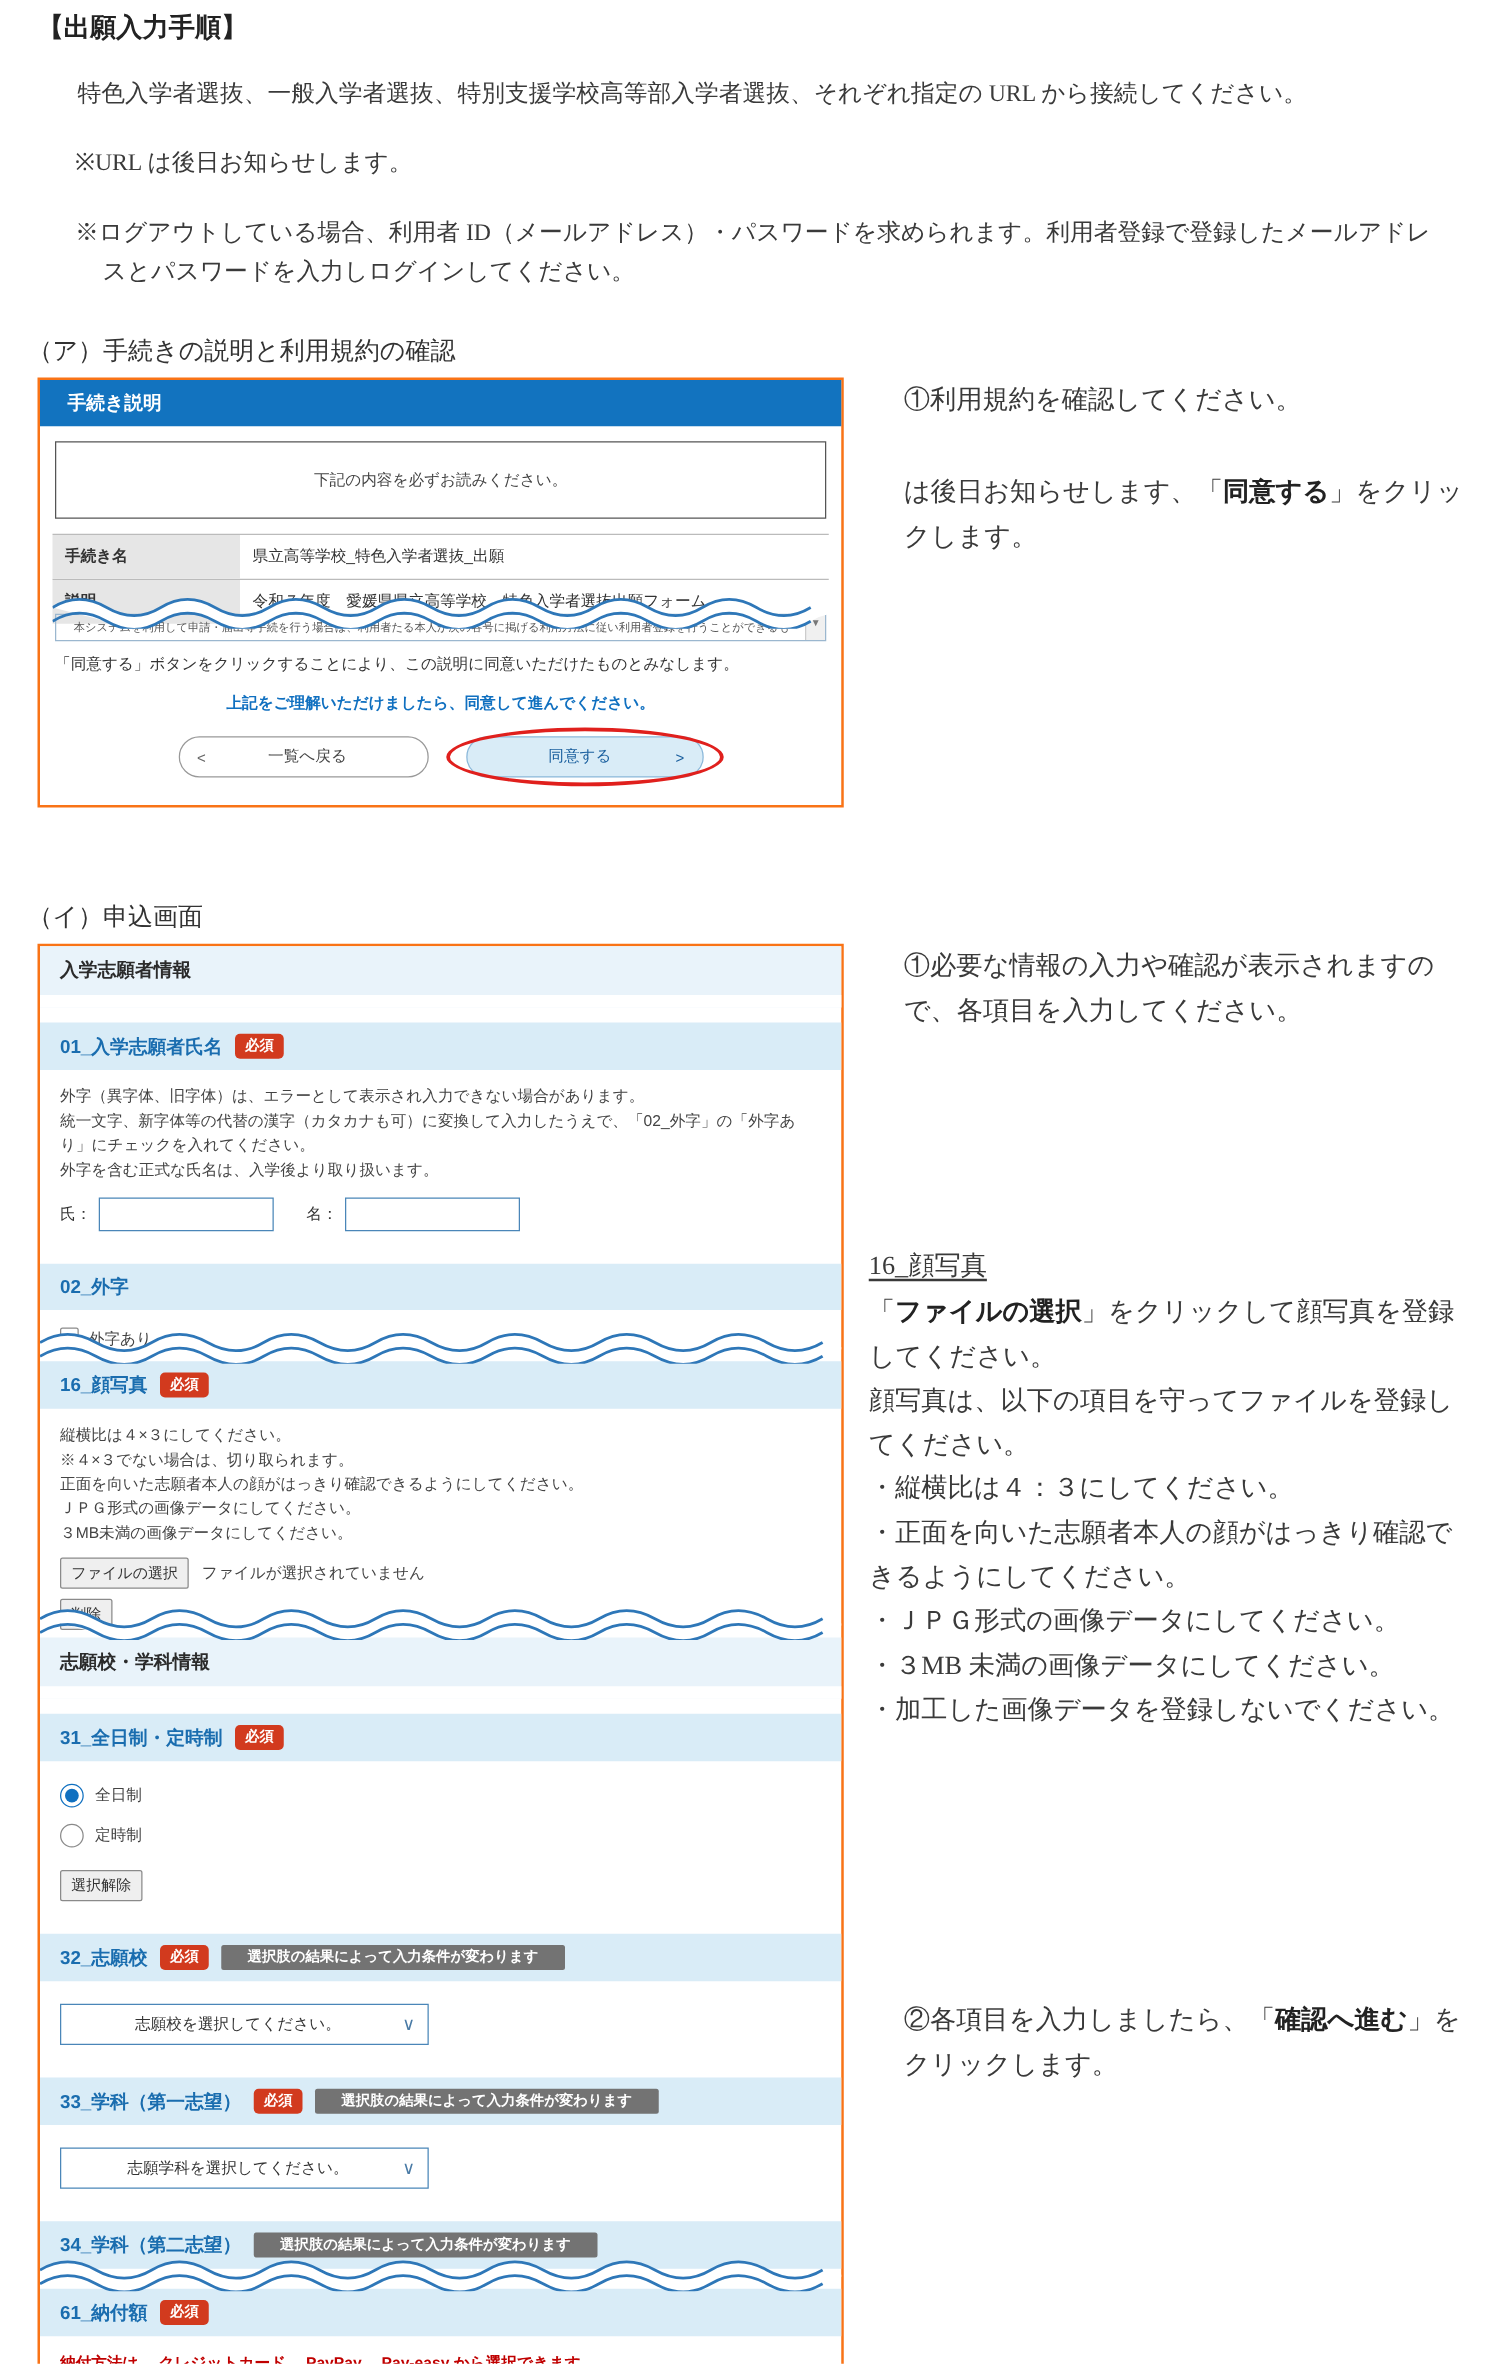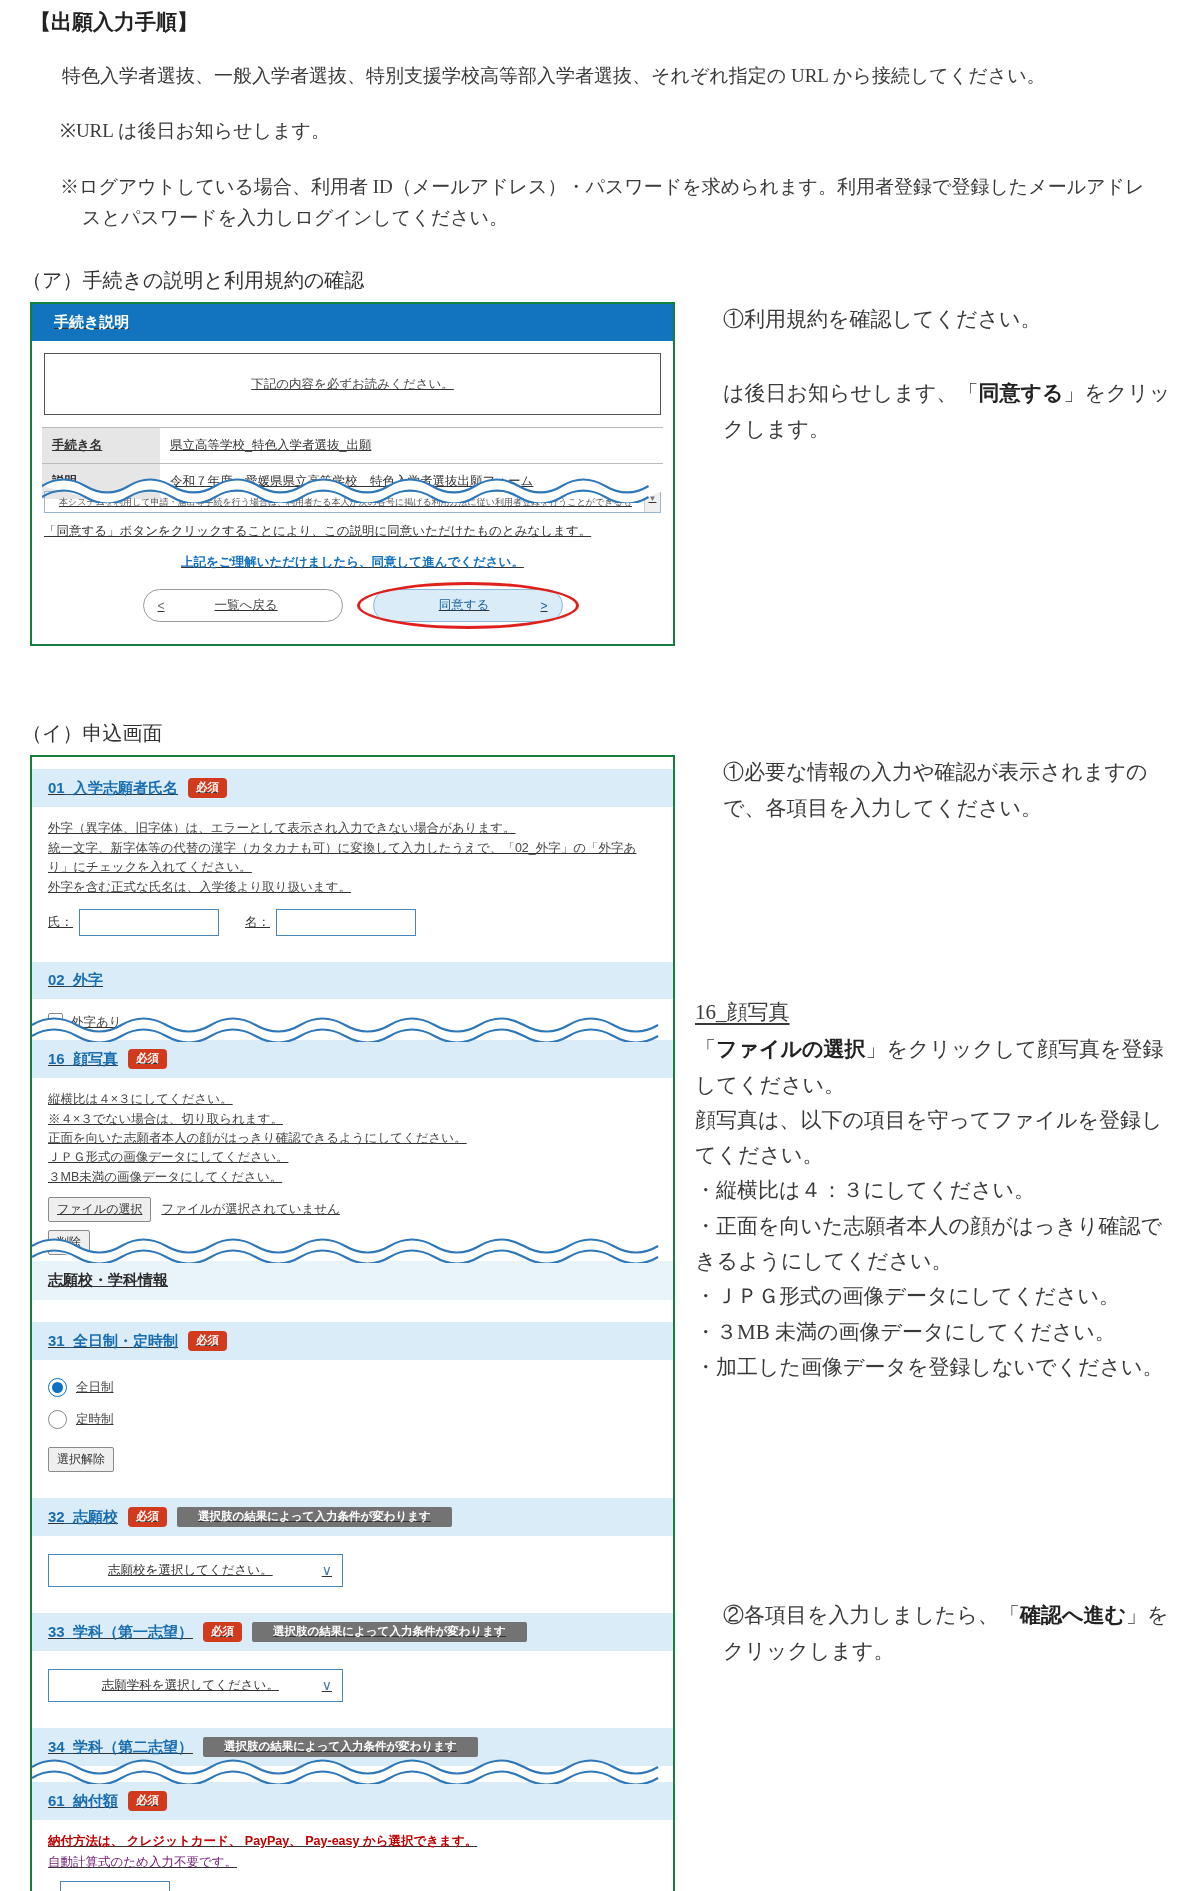--- a/index.html
+++ b/index.html
@@ -19,29 +19,29 @@
   .p-note2 { padding-left: 52px; text-indent: -22px; padding-right: 30px; }
   .sec-heading { font-size: 20px; font-weight: normal; color:#333; margin: 34px 0 8px -8px; font-family:"Liberation Sans",sans-serif;}
 
   .row { display:flex; gap: 20px; align-items: flex-start; }
   .ann-col { flex:1; position: relative; }
   .ann { font-family:"Liberation Serif", serif; font-size: 21px; line-height: 1.7; color:#3a3a3a;margin-left:28px; }
   .ann b { color:#222; }
   .abs { position:absolute; left:0; right:0; }
 
   
-  .shot { width: 645px; border: 2px solid #15803d; background:#fff; flex: 0 0 645px; text-decoration: underline; }
+  .shot { width: 645px; border: 2px solid #f97316; background:#fff; flex: 0 0 645px; }
 
   
   .shot1-header { background:#1273bf; color:#fff; font-weight:bold; font-size:15px; padding: 9px 22px; }
   .shot1-body { padding: 10px 10px 16px; }
   .notice-box { border:1px solid #555; min-height: 62px; display:flex; align-items:center; justify-content:center; font-size:12.5px; color:#444; margin: 2px 2px 12px; }
   .trow { display:flex; border-top:1px solid #bbb; }
   .trow:last-of-type { border-bottom:1px solid #bbb; }
-  .tlabel { width: 118px; background:#e6e6e6; font-size:12.5px; font-weight:bold; color:#333; padding: 9px 10px; }
+  .tlabel { width: 150px; background:#e6e6e6; font-size:12.5px; font-weight:bold; color:#333; padding: 9px 10px; }
   .tval { flex:1; font-size:12.5px; color:#333; padding: 9px 10px; }
   .terms-box { border:1px solid #9bb7cf; display:flex; align-items:stretch; margin: 0 2px 10px; position:relative; z-index:1; }
   .terms-text { flex:1; font-size:9px; color:#555; padding: 4px 6px 3px 14px; white-space:nowrap; overflow:hidden; }
   .scroll-btn { width:16px; background:#f0f0f0; border-left:1px solid #ccc; color:#777; font-size:8px; display:flex; align-items:flex-start; justify-content:center; padding-top:2px; }
   .agree-note { font-size: 12.5px; color:#333; margin: 6px 2px 14px; }
   .agree-prompt { font-size: 12.5px; color:#1070c0; font-weight:bold; text-align:center; margin-bottom: 18px; }
   .btn-row { display:flex; justify-content:center; gap: 30px; padding-bottom: 6px; }
   .pill { display:flex; align-items:center; border-radius: 17px; height: 33px; font-size: 12.5px; padding: 0 14px; }
   .pill-back { width: 200px; background:#fff; border:1px solid #999; color:#444; }
   .pill-agree { width: 190px; background:#d9ecf7; border:1px solid #8bb8da; color:#1a5f9e; }
@@ -150,20 +150,21 @@
       <p class="ann abs" style="top:0;">①利用規約を確認してください。</p>
       <p class="ann abs" style="top:74px;"><span>は後日お知らせします、「</span><b>同意する</b><span>」をクリックします。</span></p>
     </div>
   </div>
 
   <h2 class="sec-heading" style="margin-top:74px;">（イ）申込画面</h2>
 
   <div class="row">
     <div class="shot">
 
+      <div class="fgroup-bar">入学志願者情報</div>
 
       <div class="fsec-bar">
         <span class="fsec-title">01_入学志願者氏名</span>
         <span class="badge-req">必須</span>
       </div>
       <div class="fsec-body">
         <div>外字（異字体、旧字体）は、エラーとして表示され入力できない場合があります。</div>
         <div>統一文字、新字体等の代替の漢字（カタカナも可）に変換して入力したうえで、「02_外字」の「外字あり」にチェックを入れてください。</div>
         <div>外字を含む正式な氏名は、入学後より取り扱います。</div>
         <div class="fields">

